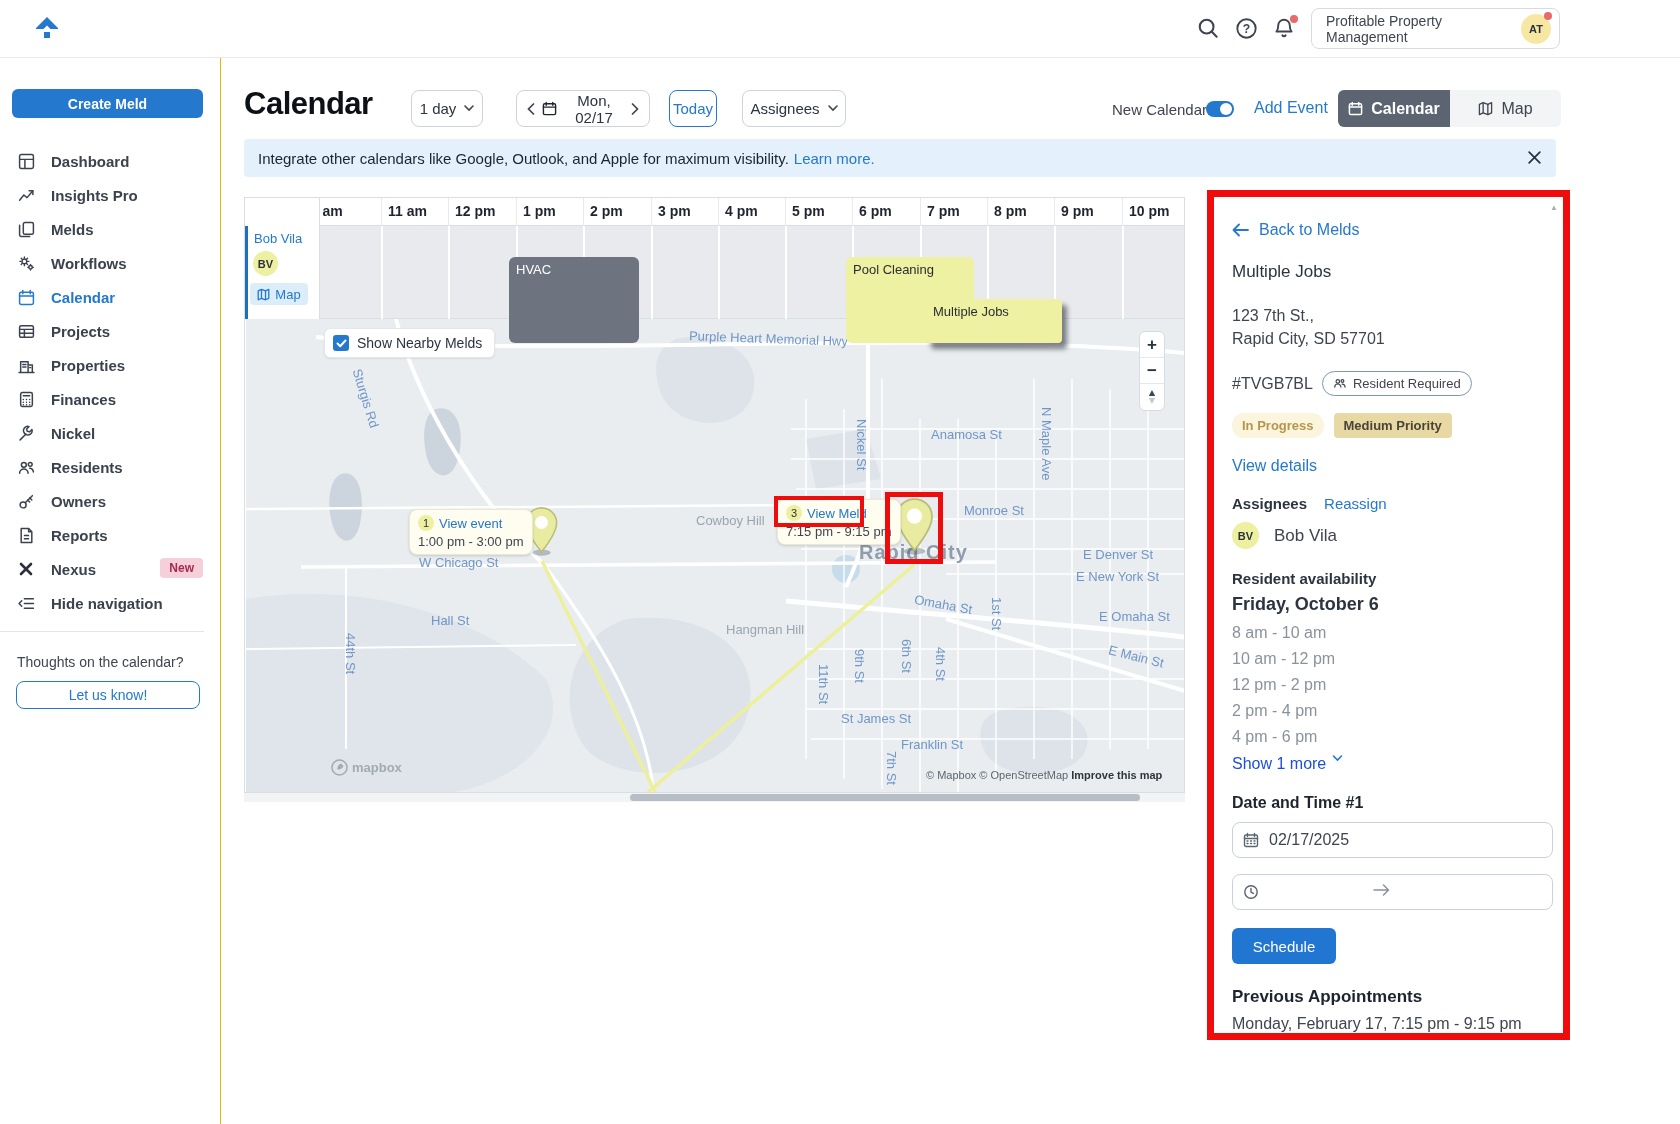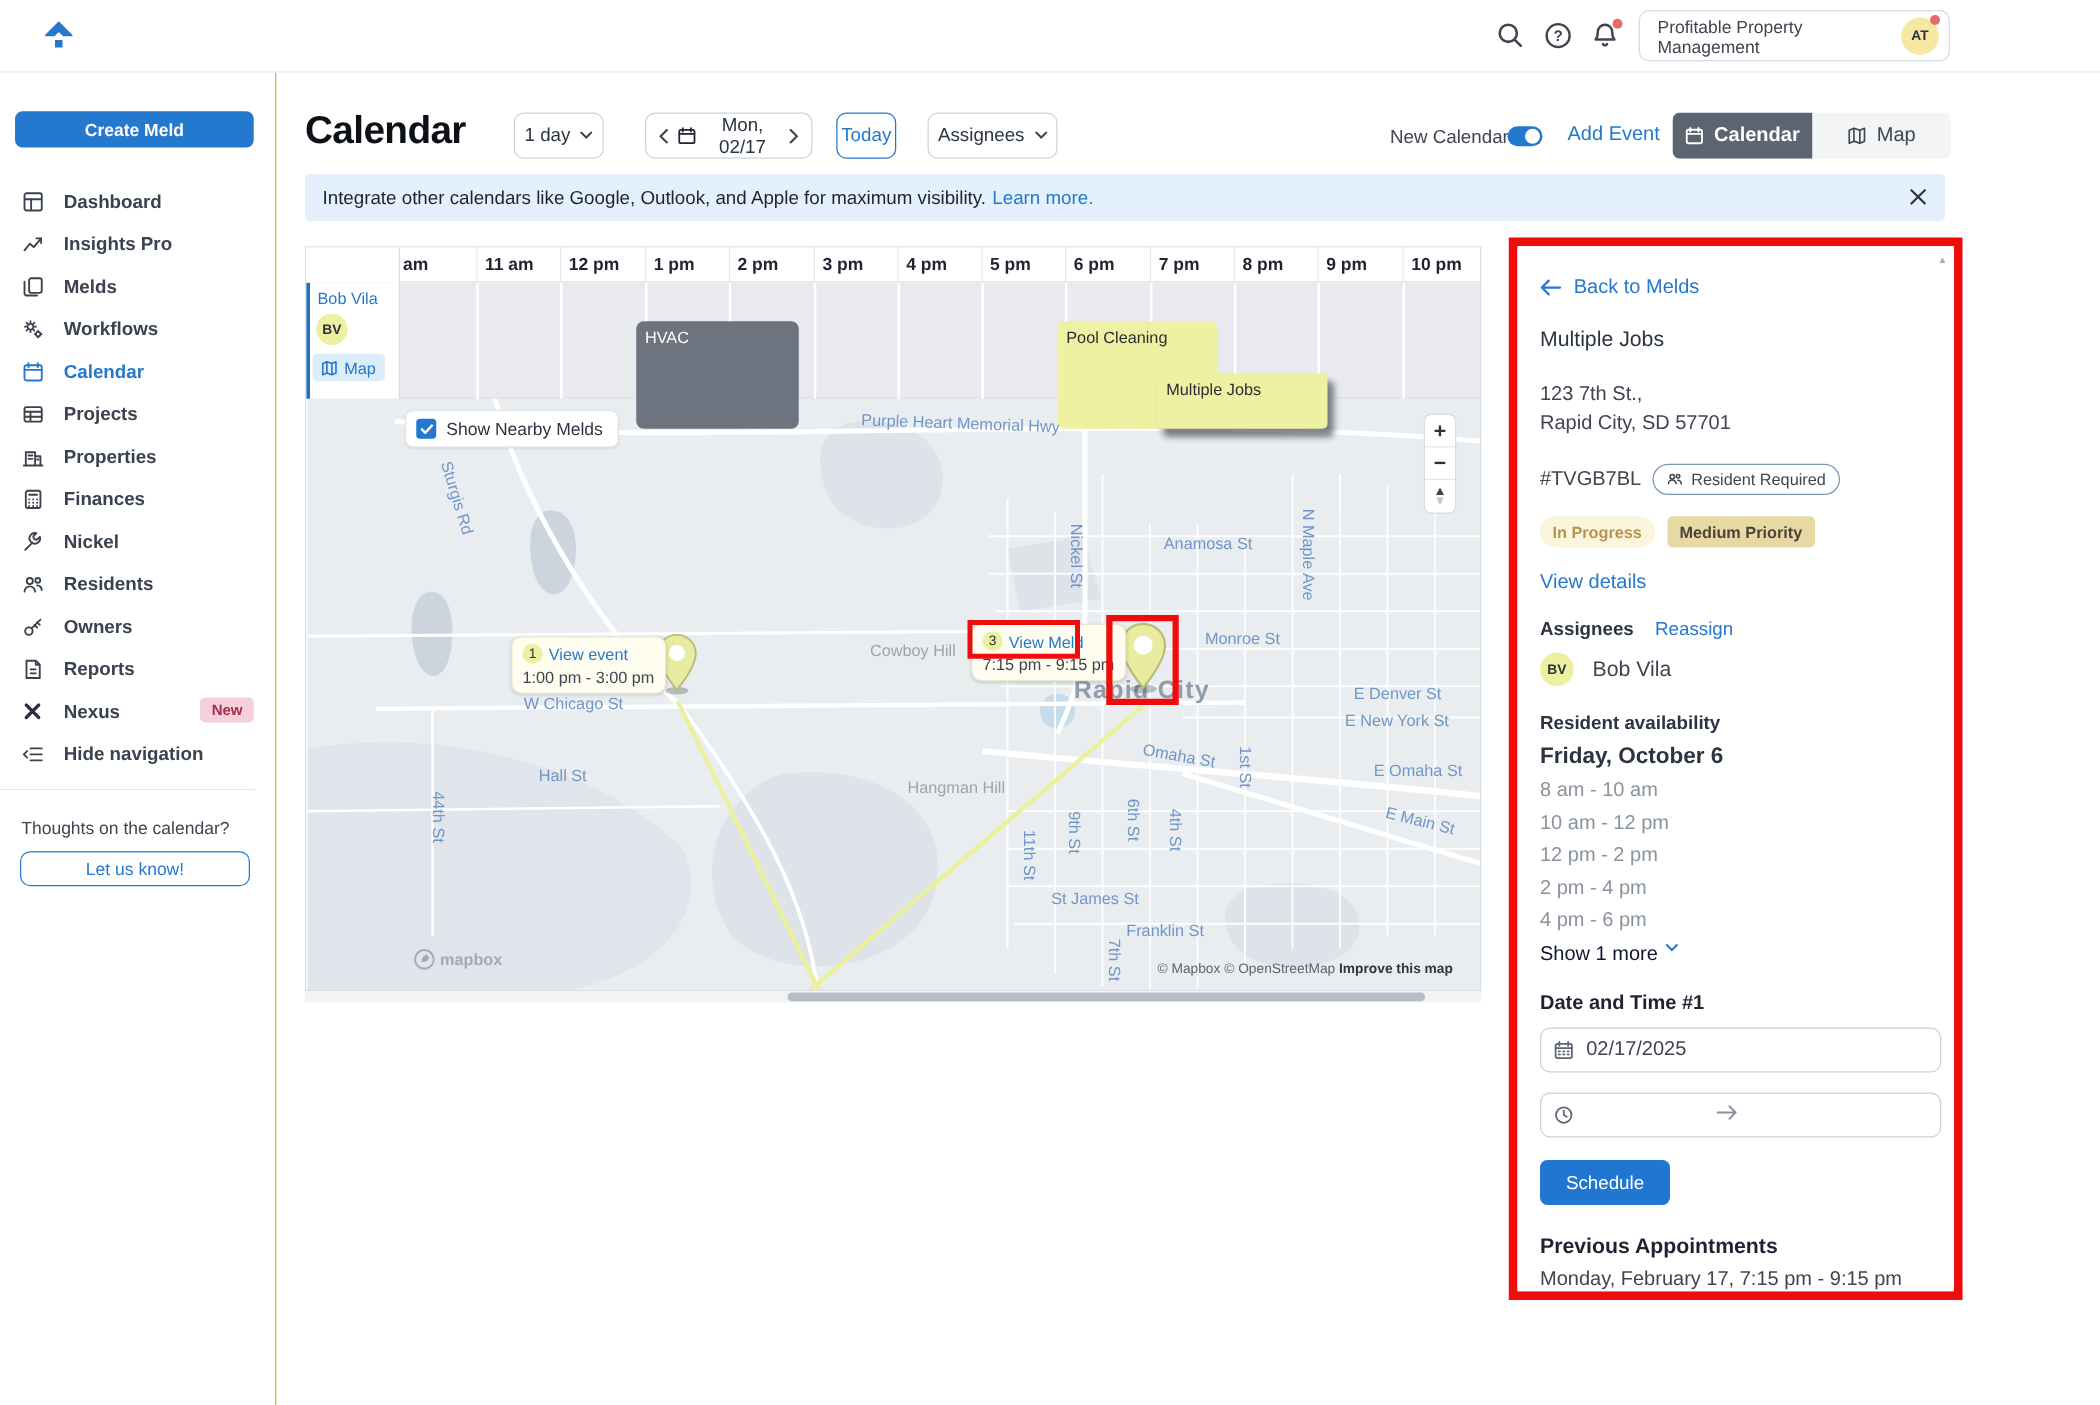--- a/index.html
+++ b/index.html
@@ -111,21 +111,21 @@
   .p-viewdetails { margin-top:19px; font-size:16px; color:#2478cd; cursor:pointer; }
   .p-assignrow { margin-top:20px; display:flex; gap:17px; align-items:baseline; }
   .p-assignlabel { font-size:15px; font-weight:700; color:#2b3440; }
   .p-reassign { font-size:15px; color:#2478cd; cursor:pointer; }
   .p-assignee { margin-top:10px; display:flex; align-items:center; gap:15px; font-size:17px; color:#3f4450; }
   .p-bv { width:27px; height:27px; border-radius:50%; background:#edf0a0; color:#2b313c; font-size:11px; font-weight:bold; display:flex; align-items:center; justify-content:center; }
   .p-avail { margin-top:21px; font-size:15px; font-weight:700; color:#2b3440; }
   .p-availdate { margin-top:7px; font-size:18px; font-weight:700; color:#2b3440; }
   .p-slot { margin-top:0; font-size:16px; color:#8a929c; line-height:26px; }
   .p-slots { margin-top:5px; }
-  .p-showmore { margin-top:5px; font-size:16px; color:#0f172a; cursor:pointer; display:flex; align-items:flex-start; gap:6px; }
+  .p-showmore { margin-top:5px; font-size:16px; color:#1d4ed8; cursor:pointer; display:flex; align-items:flex-start; gap:6px; }
   .p-dtlabel { margin-top:21px; font-size:16px; font-weight:700; color:#1d2430; }
   .p-input { margin-top:10px; width:321px; height:36px; border:1px solid #c9d2da; border-radius:8px; display:flex; align-items:center; padding:0 10px; gap:10px; font-size:16px; color:#3f4450; background:#fff; cursor:text; }
   .p-timeinput { margin-top:16px; position:relative; }
   .p-arrow { position:absolute; left:140px; top:8px; }
   .p-schedule { margin-top:18px; width:104px; height:36px; background:#2176d2; color:#fff; font-size:15px; border:none; border-radius:6px; cursor:pointer; }
   .p-prevlabel { margin-top:23px; font-size:17px; font-weight:700; color:#1d2430; }
   .p-prevval { margin-top:8px; font-size:16px; color:#3f4450; }
   .p-scrollarrow { position:absolute; right:5px; top:6px; font-size:8px; color:#a7b0ba; }
 </style>
 </head>

